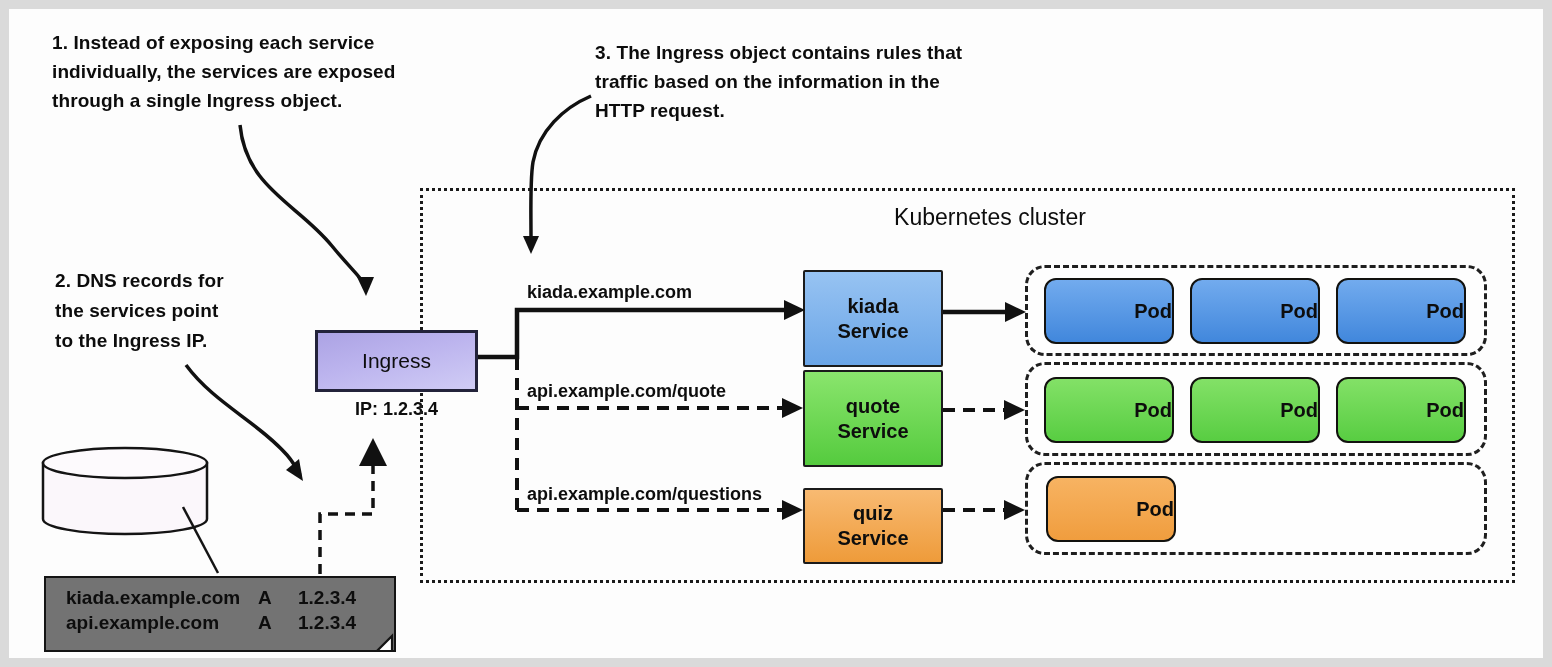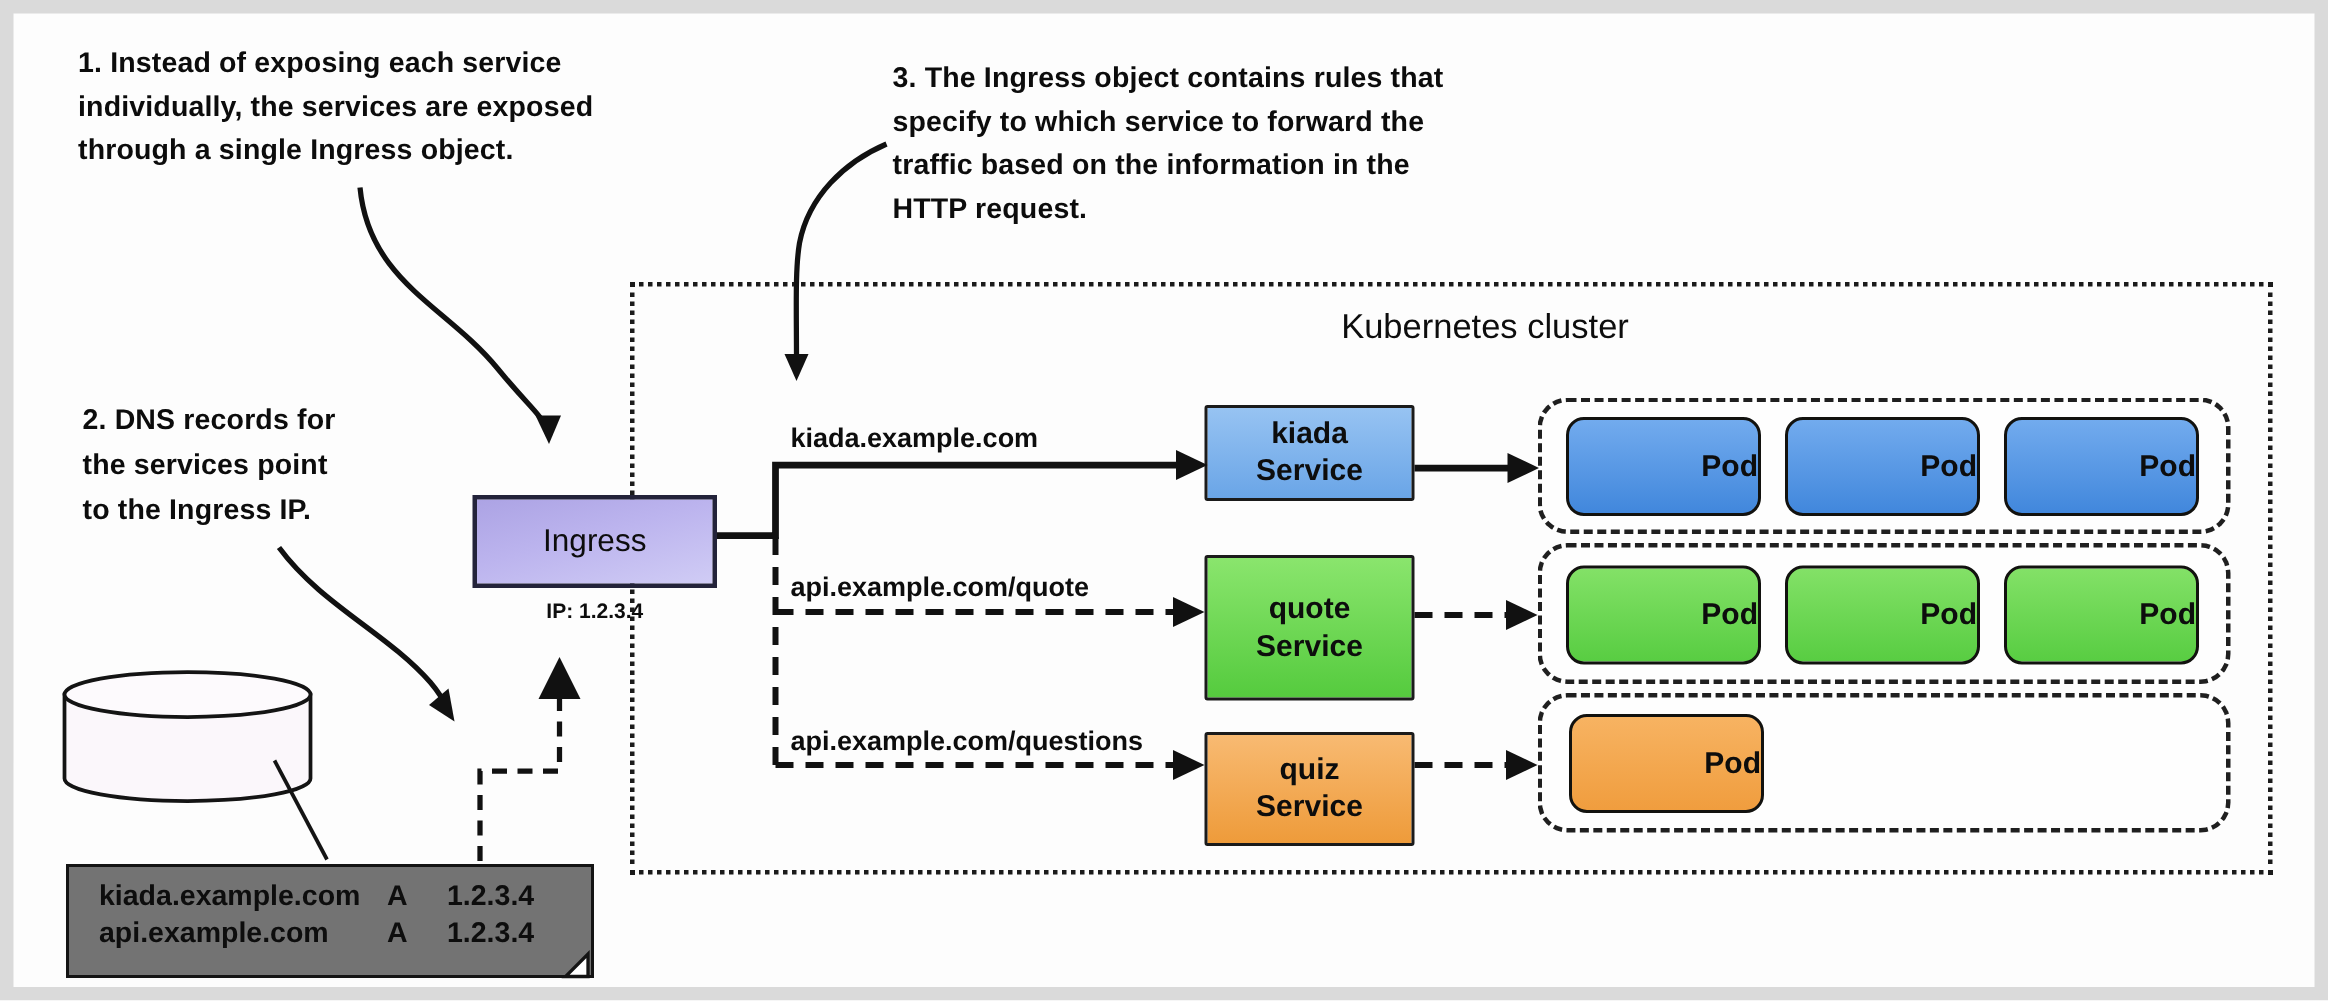--- a/index.html
+++ b/index.html
@@ -13,21 +13,21 @@
   
   .anno { position:absolute; font-weight:700; font-size:19px; line-height:29px; letter-spacing:.1px; color:#0c0c0c; }
   
   .ingress-box {
     position:absolute; left:315px; top:330px; width:163px; height:62px;
     background:linear-gradient(165deg,#aca3e4 0%, #bcb4ee 45%, #d0ccf5 100%);
     border:3px solid #23233a; z-index:4;
     display:flex; align-items:center; justify-content:center;
     font-size:21px; font-weight:400;
   }
-  .ip-label { position:absolute; left:300px; top:399px; width:193px; text-align:center; font-weight:700; font-size:14px; }
+  .ip-label { position:absolute; left:300px; top:399px; width:193px; text-align:center; font-weight:700; font-size:18px; }
   
   .cluster {
     position:absolute; left:420px; top:188px; width:1095px; height:395px;
     border:3.5px dotted #1b1b1b; z-index:1;
   }
   .cluster-title { position:absolute; left:840px; top:204px; width:300px; text-align:center; font-size:23px; font-weight:400; }
   
   .hostlbl { position:absolute; font-weight:700; font-size:18px; z-index:2; }
   
   .service {
@@ -72,21 +72,20 @@
 <div class="stage">
 
   <div class="anno" style="left:52px; top:28px; width:410px;">
     <div>1. Instead of exposing each service</div>
     <div>individually, the services are exposed</div>
     <div>through a single Ingress object.</div>
   </div>
 
   <div class="anno" style="left:595px; top:38px; width:430px;">
     <div>3. The Ingress object contains rules that</div>
-    <div>specify to which service to forward the</div>
     <div>traffic based on the information in the</div>
     <div>HTTP request.</div>
   </div>
 
   <div class="anno" style="left:55px; top:266px; width:240px; line-height:30px;">
     <div>2. DNS records for</div>
     <div>the services point</div>
     <div>to the Ingress IP.</div>
   </div>
 
@@ -106,21 +105,21 @@
     </div>
     <div class="note-row" style="top:32px;">
       <span class="note-domain">api.example.com</span><span class="note-type">A</span><span>1.2.3.4</span>
     </div>
   </div>
 
   <div class="hostlbl" style="left:527px; top:282px;">kiada.example.com</div>
   <div class="hostlbl" style="left:527px; top:484px;">api.example.com/questions</div>
   <div class="hostlbl" style="left:527px; top:381px;">api.example.com/quote</div>
 
-  <div class="service svc-blue" style="top:270px; height:64px;">
+  <div class="service svc-blue" style="top:270px; height:97px;">
     <div>kiada</div>
     <div>Service</div>
   </div>
   <div class="service svc-green" style="top:370px; height:97px;">
     <div>quote</div>
     <div>Service</div>
   </div>
   <div class="service svc-orange" style="top:488px; height:76px;">
     <div>quiz</div>
     <div>Service</div>

